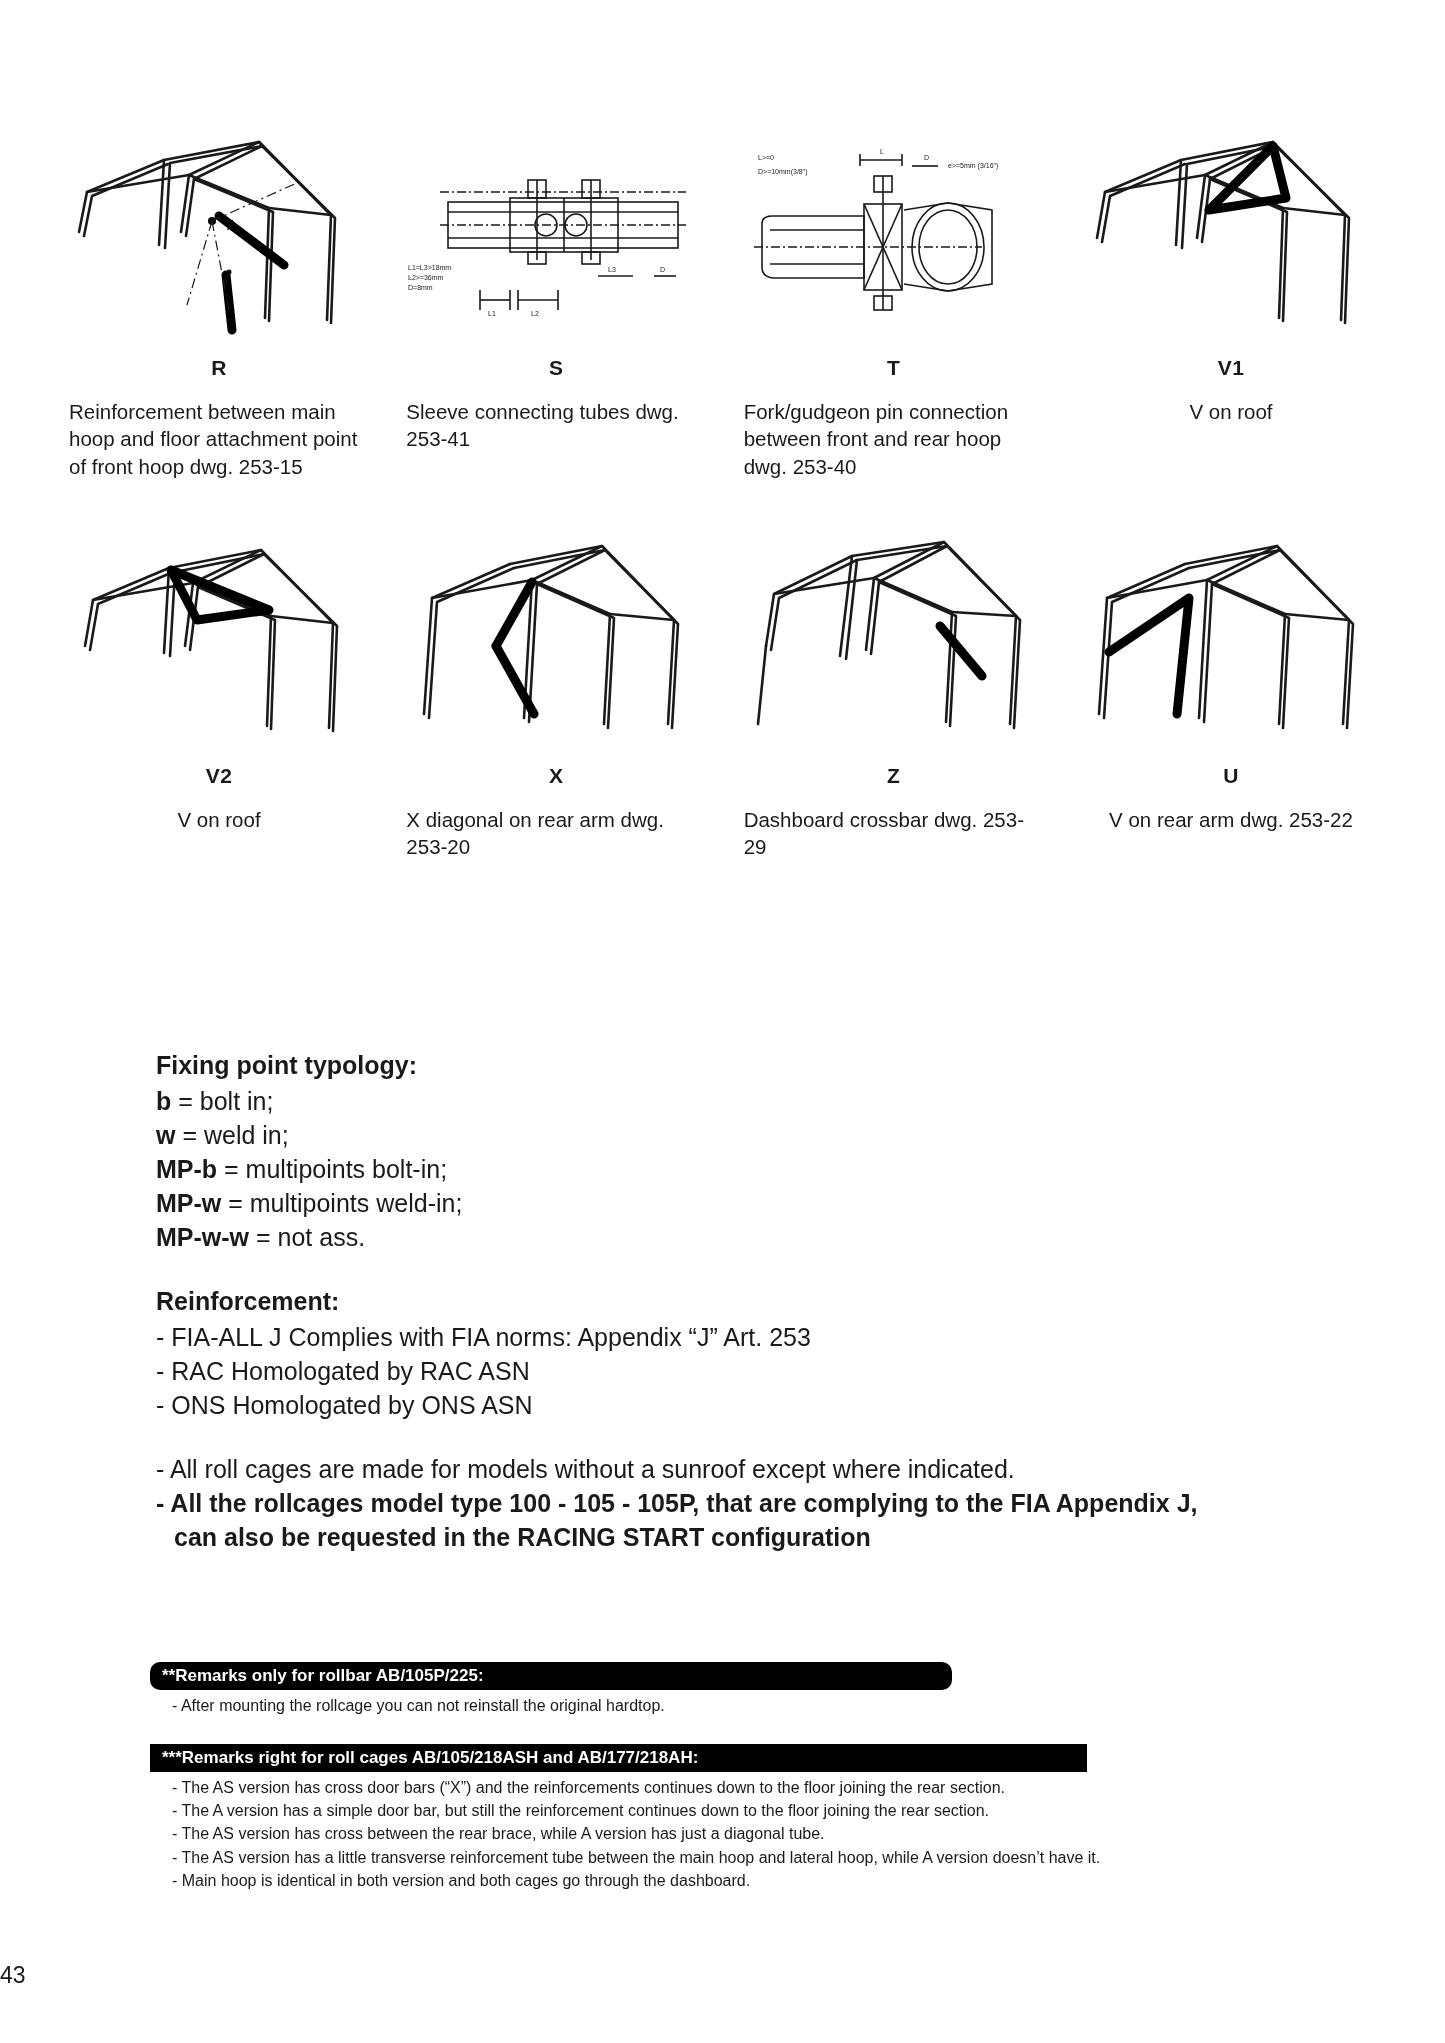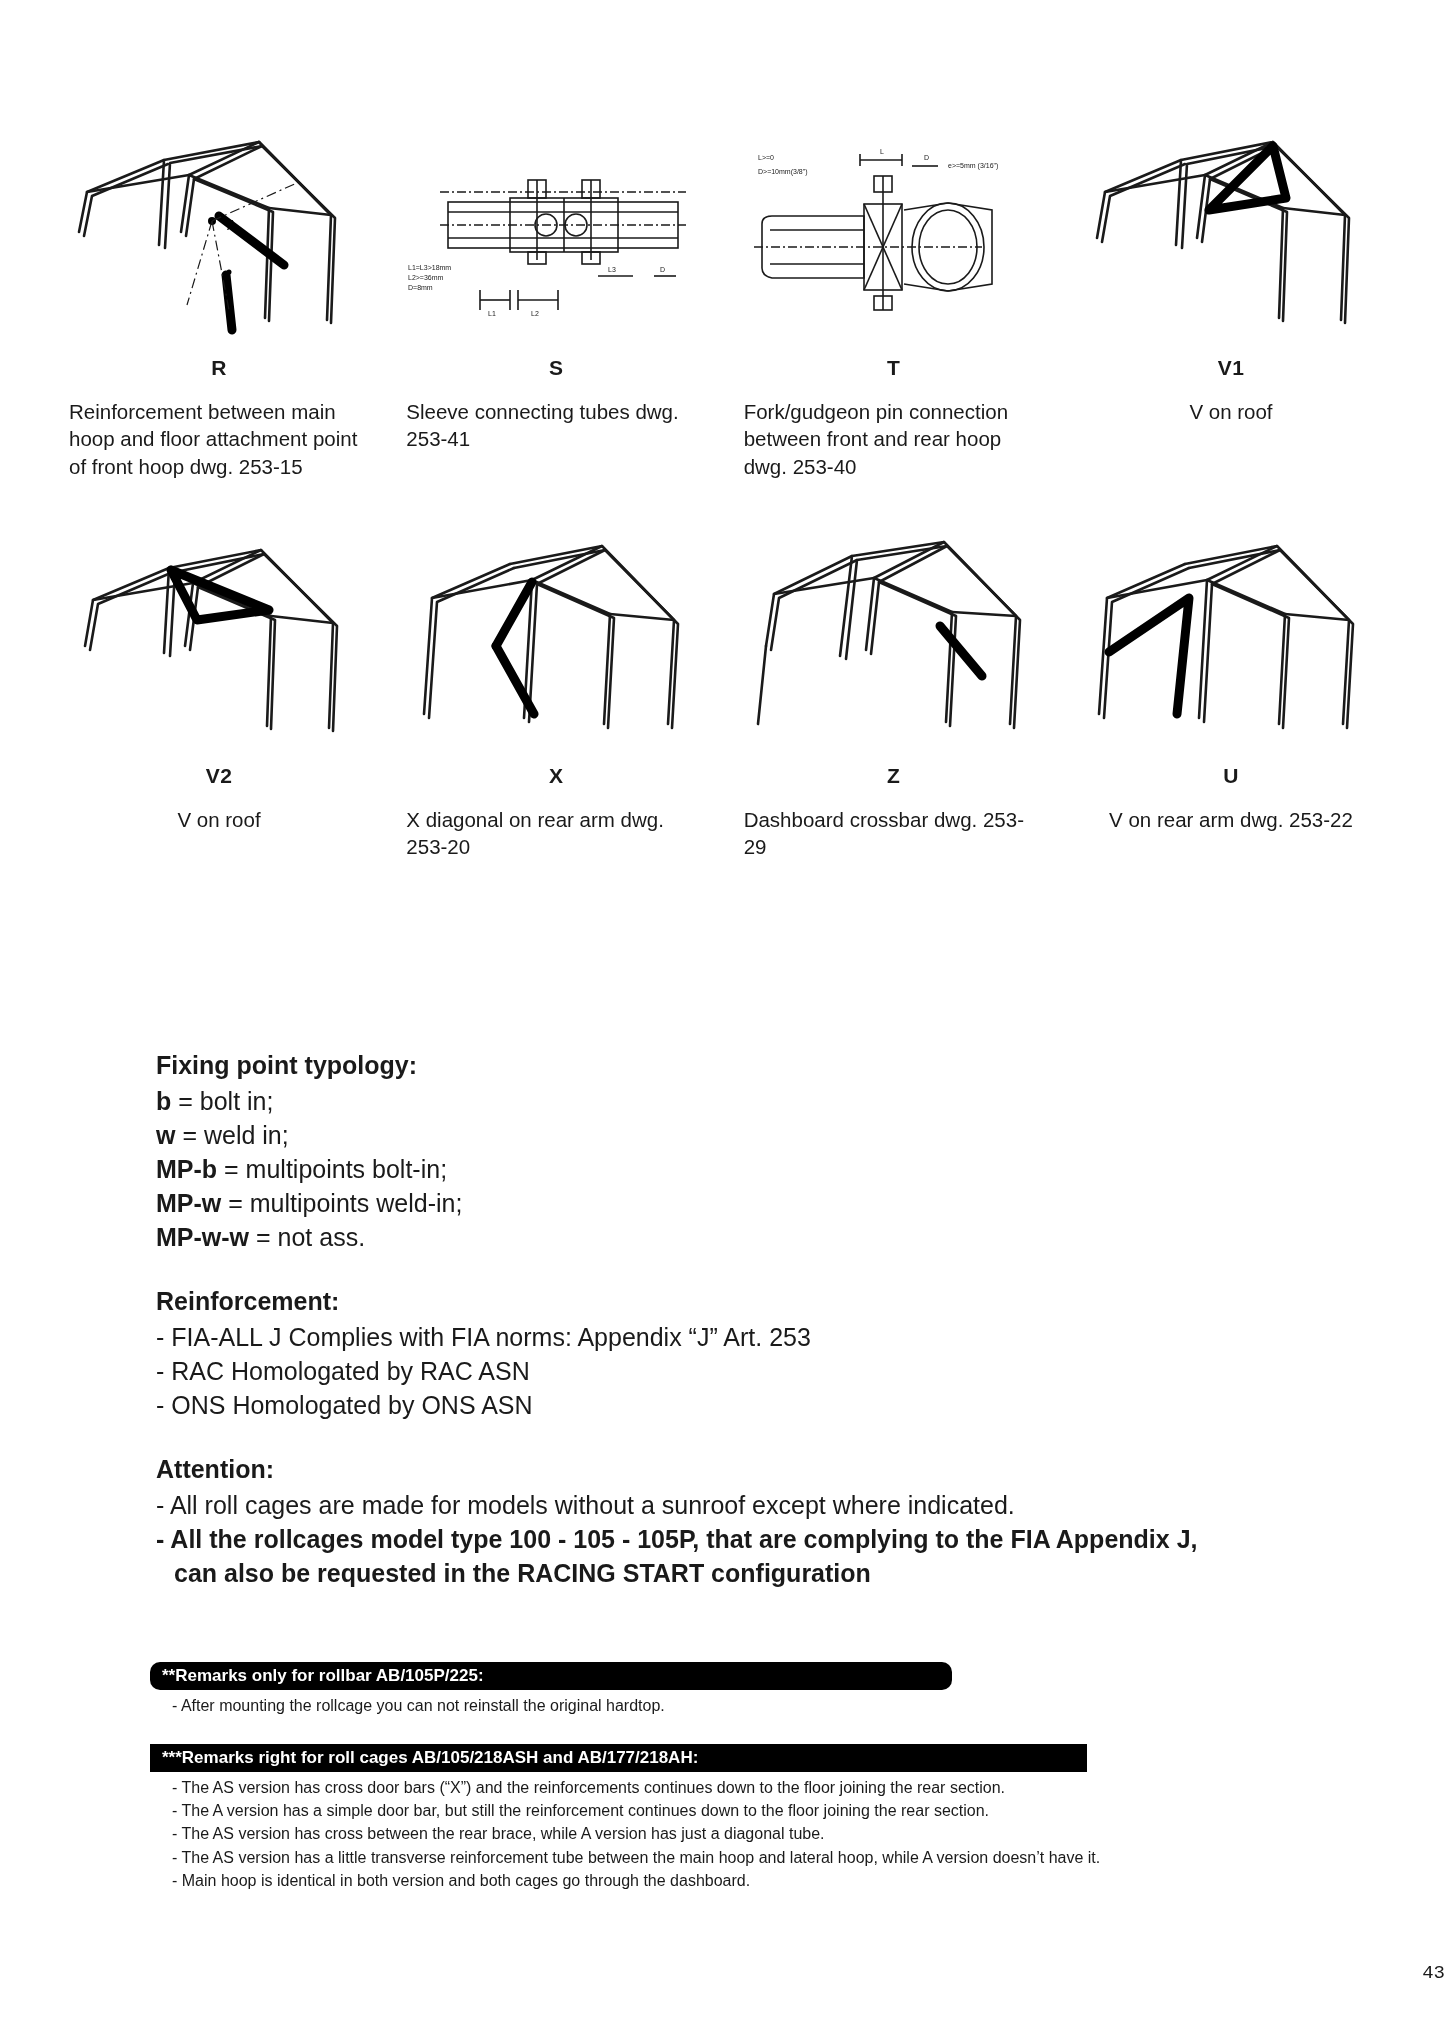--- a/index.html
+++ b/index.html
@@ -108,23 +108,22 @@
   }
   .remark-list div { white-space: pre-wrap; }
   .remark-gap { height: 26px; }
 
   
   .page-number {
     position: absolute;
     left: 0;
     right: 0;
     top: 1962px;
-    text-align: right;
-    font-size: 19px;
-    font-family: Liberation Mono, monospace;
+    text-align: left;
+    font-size: 23px;
   }
 
   
   svg .pipe { fill: none; stroke: #1a1a1a; stroke-width: 2.6; stroke-linecap: round; stroke-linejoin: round; }
   svg .thin { fill: none; stroke: #1a1a1a; stroke-width: 1.6; }
   svg .hi { fill: none; stroke: #000000; stroke-width: 9; stroke-linecap: round; stroke-linejoin: round; }
   svg .dash { fill: none; stroke: #1a1a1a; stroke-width: 1.2; stroke-dasharray: 10 4 2 4; }
   svg .tiny { font-family: "Liberation Sans", sans-serif; font-size: 7px; fill: #1a1a1a; }
   svg .lbl { font-family: "Liberation Sans", sans-serif; font-size: 15px; fill: #1a1a1a; }
 </style>
@@ -394,21 +393,20 @@
 
     <div class="gap"></div>
 
     <div class="t-head">Reinforcement:</div>
     <div class="t-line">- FIA-ALL J Complies with FIA norms: Appendix “J” Art. 253</div>
     <div class="t-line">- RAC Homologated by RAC ASN</div>
     <div class="t-line">- ONS Homologated by ONS ASN</div>
 
     <div class="gap"></div>
 
-    <div class="t-head">Attention:</div>
     <div class="t-line">- All roll cages are made for models without a sunroof except where indicated.</div>
     <div class="t-line"><b>- All the rollcages model type 100 - 105 - 105P, that are complying to the FIA Appendix J,</b></div>
     <div class="t-line indent2"><b>can also be requested in the RACING START configuration</b></div>
   </div>
 
   <div class="remarks">
 
     <div class="remark-bar bar1">**Remarks only for rollbar AB/105P/225:</div>
     <div class="remark-list">
       <div>- After mounting the rollcage you can not reinstall the original hardtop.</div>

